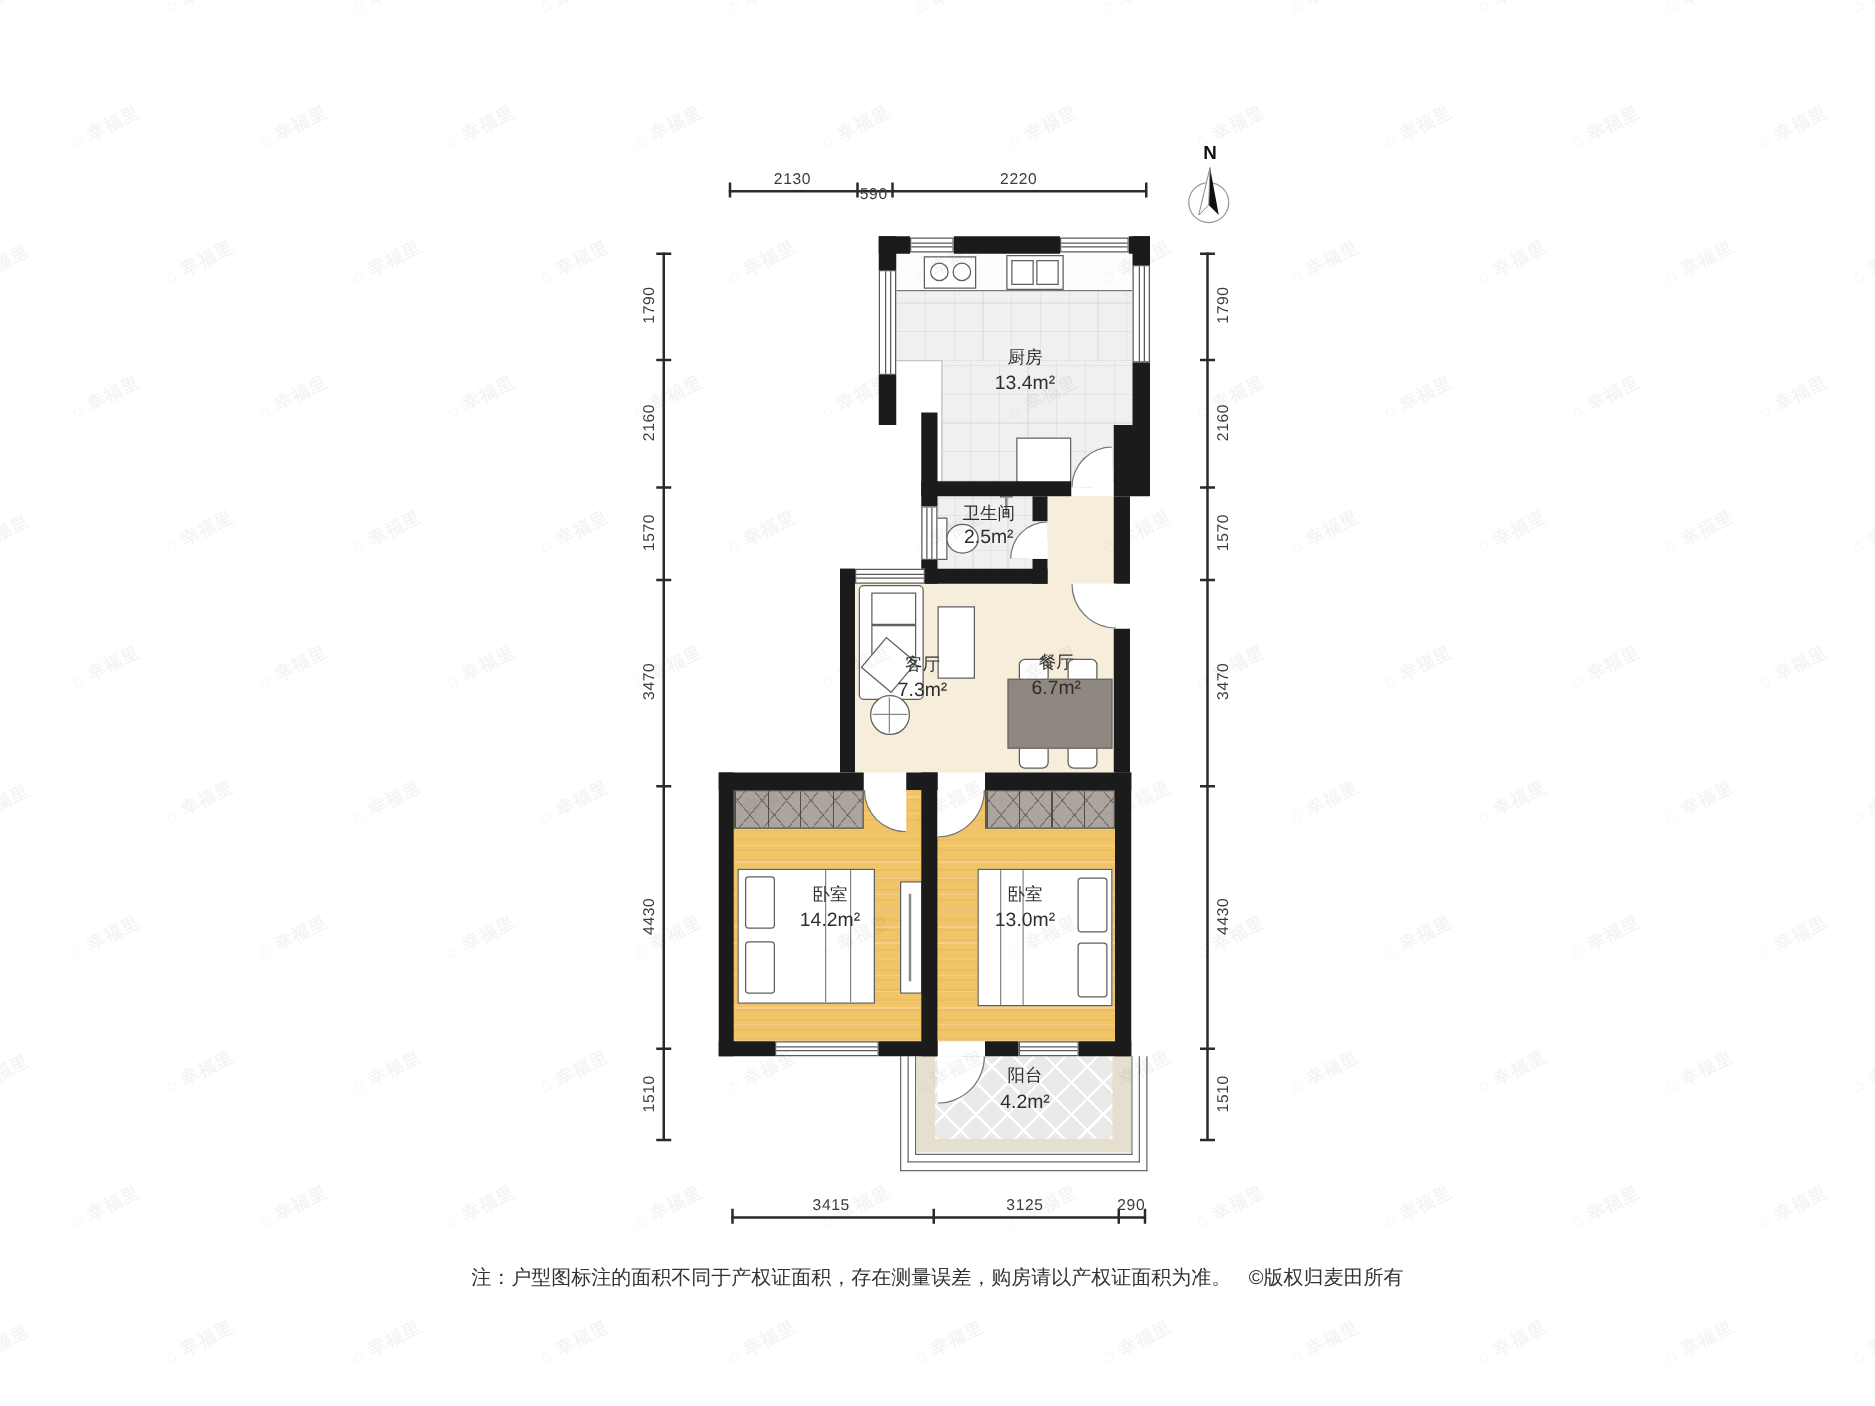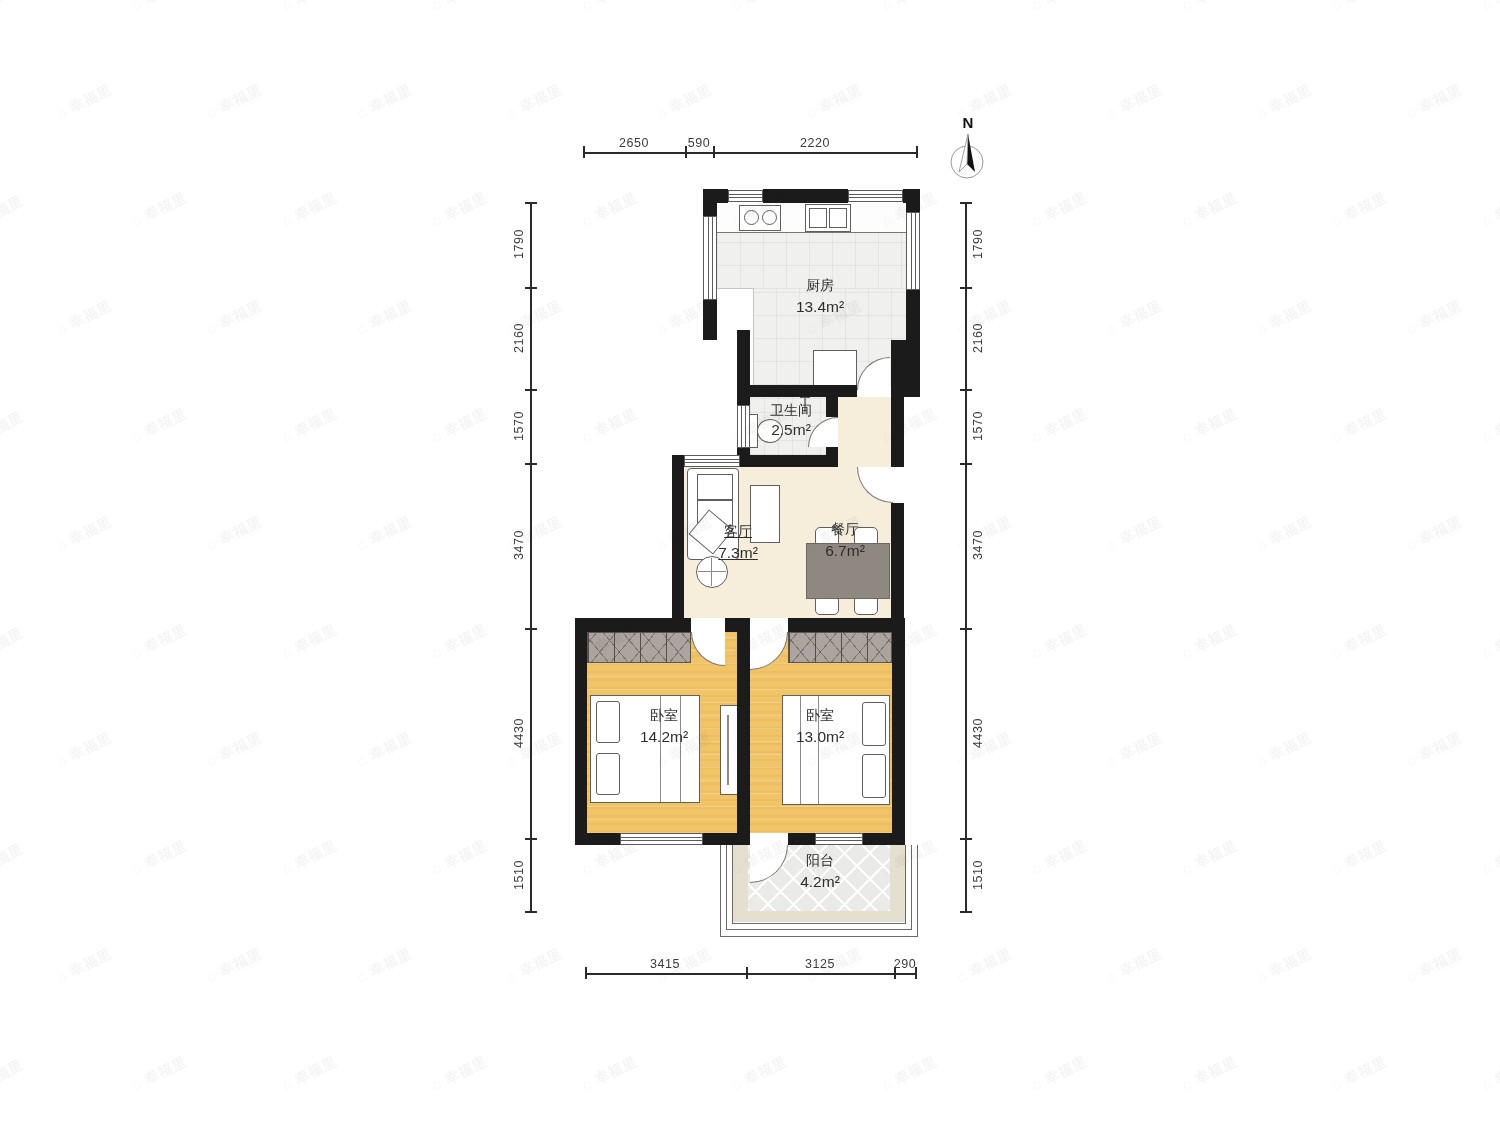--- a/index.html
+++ b/index.html
@@ -320,21 +320,21 @@
   <div class="seam" style="left:818px;top:696px;width:1px;height:108px;"></div>
 
   <div class="rlabel" style="left:820px;top:276px;">
     <span class="nm">厨房</span>
     <span class="ar">13.4m²</span>
   </div>
   <div class="rlabel" style="left:791px;top:402px;line-height:1.25;">
     <span class="nm">卫生间</span>
     <span class="ar">2.5m²</span>
   </div>
-  <div class="rlabel" style="left:738px;top:522px;text-decoration:underline;">
+  <div class="rlabel" style="left:738px;top:522px;">
     <span class="nm">客厅</span>
     <span class="ar">7.3m²</span>
   </div>
   <div class="rlabel" style="left:845px;top:520px;">
     <span class="nm">餐厅</span>
     <span class="ar">6.7m²</span>
   </div>
   <div class="rlabel" style="left:664px;top:706px;">
     <span class="nm">卧室</span>
     <span class="ar">14.2m²</span>
@@ -346,22 +346,22 @@
   <div class="rlabel" style="left:820px;top:851px;">
     <span class="nm">阳台</span>
     <span class="ar">4.2m²</span>
   </div>
 
   <div class="dimline" style="left:583px;top:152px;width:334px;height:1.5px;"></div>
   <div class="tickv" style="left:583px;top:146px;"></div>
   <div class="tickv" style="left:685px;top:146px;"></div>
   <div class="tickv" style="left:713px;top:146px;"></div>
   <div class="tickv" style="left:916px;top:146px;"></div>
-  <div class="dlab" style="left:634px;top:150px;">2650</div>
-  <div class="dlab" style="left:699px;top:150px;">590</div>
+  <div class="dlab" style="left:634px;top:150px;">2130</div>
+  <div class="dlab" style="left:699px;top:162px;">590</div>
   <div class="dlab" style="left:815px;top:150px;">2220</div>
 
   <div class="dimline" style="left:585px;top:973px;width:331px;height:1.5px;"></div>
   <div class="tickv" style="left:585px;top:967px;"></div>
   <div class="tickv" style="left:746px;top:967px;"></div>
   <div class="tickv" style="left:894px;top:967px;"></div>
   <div class="tickv" style="left:915px;top:967px;"></div>
   <div class="dlab" style="left:665px;top:971px;">3415</div>
   <div class="dlab" style="left:820px;top:971px;">3125</div>
   <div class="dlab" style="left:905px;top:971px;">290</div>
@@ -398,14 +398,17 @@
 
   <div id="compass">
     <div class="n">N</div>
     <svg width="70" height="80">
       <circle cx="32" cy="50" r="16" fill="none" stroke="#999" stroke-width="1"></circle>
       <polygon points="33,22 40,60 32,52" fill="#111"></polygon>
       <polygon points="33,22 24,60 32,52" fill="#fff" stroke="#888" stroke-width="0.8"></polygon>
     </svg>
   </div>
 
+  <div id="footer">
+    <span>注：户型图标注的面积不同于产权证面积，存在测量误差，购房请以产权证面积为准。</span><span class="cp">©版权归麦田所有</span>
+  </div>
 
 </div>
 
 </body></html>

